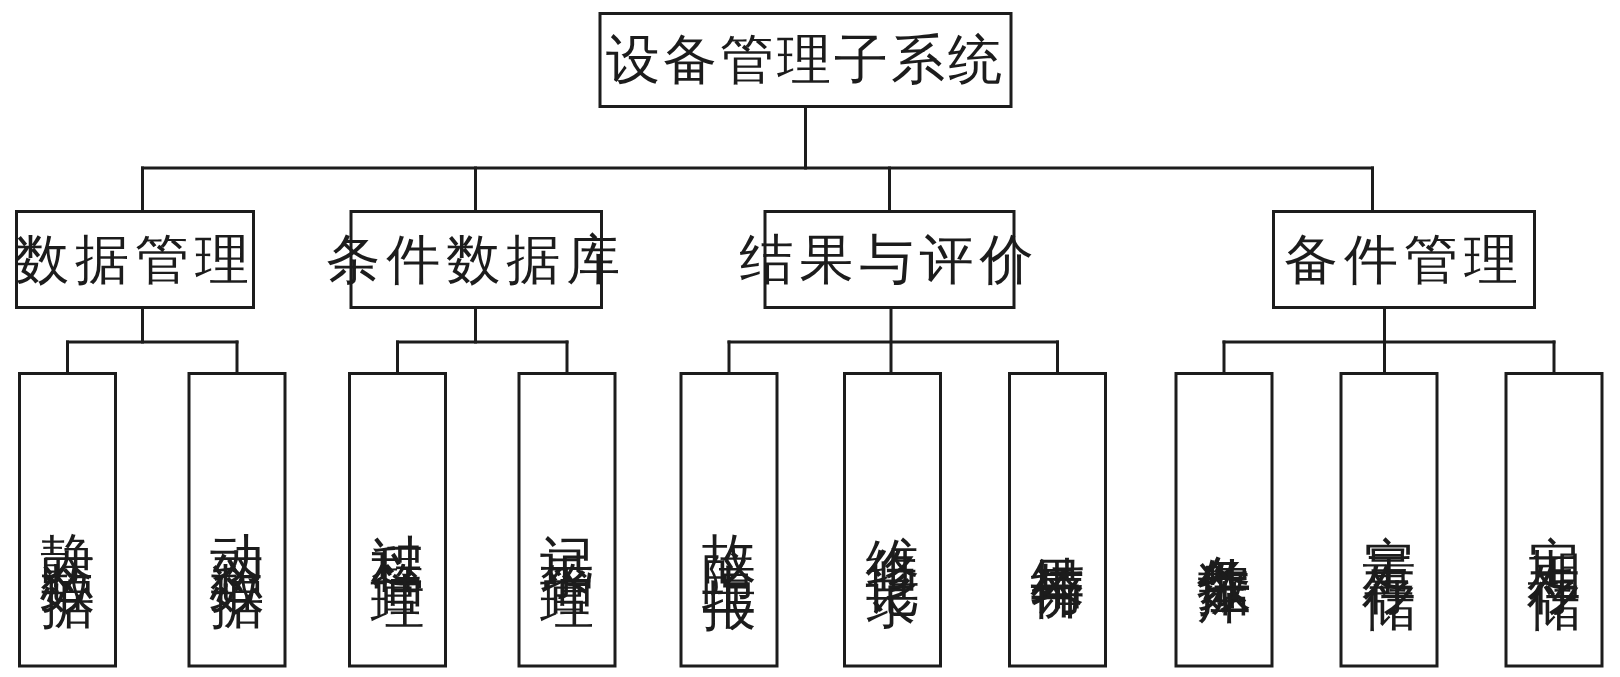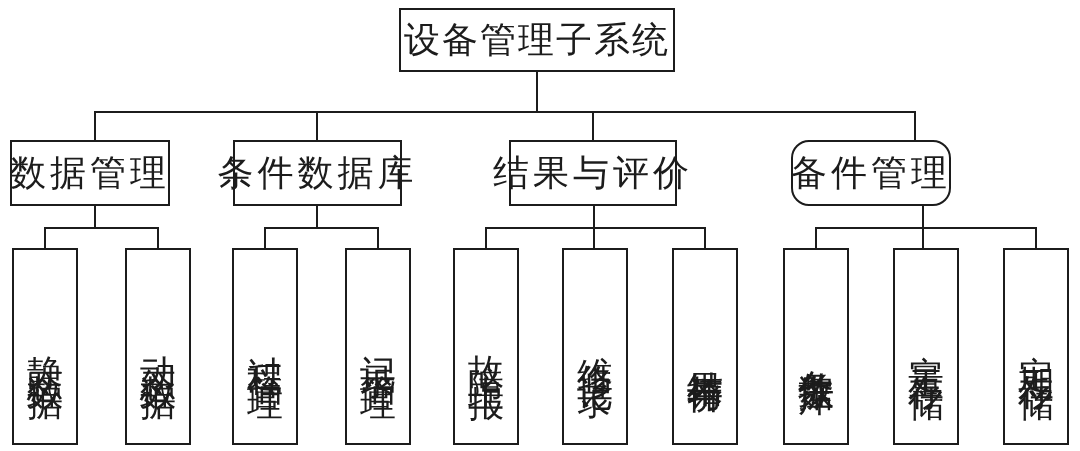--- a/index.html
+++ b/index.html
@@ -18,21 +18,21 @@
     writing-mode:vertical-rl;text-orientation:upright;
     font-size:36px;letter-spacing:10px;line-height:1;
   }
   .v-text.tight{letter-spacing:2px;}
 
   
   #root-node   {left:399px;top:8px;  width:276px;height:64px;}
   #branch-0    {left:10px; top:140px;width:160px;height:66px;}
   #branch-1    {left:233px;top:140px;width:169px;height:66px;}
   #branch-2    {left:509px;top:140px;width:168px;height:66px;}
-  #branch-3    {left:791px;top:140px;width:160px;height:66px;border-radius:18px;}
+  #branch-3    {left:848px;top:140px;width:176px;height:66px;}
   .leaf        {top:248px;width:66px;height:197px;}
   #leaf-0-0{left:12px;}  #leaf-0-1{left:125px;}
   #leaf-1-0{left:232px;} #leaf-1-1{left:345px;}
   #leaf-2-0{left:453px;} #leaf-2-1{left:562px;} #leaf-2-2{left:672px;}
   #leaf-3-0{left:783px;} #leaf-3-1{left:893px;} #leaf-3-2{left:1003px;}
 </style>
 </head>
 <body>
 
 <div class="canvas">

